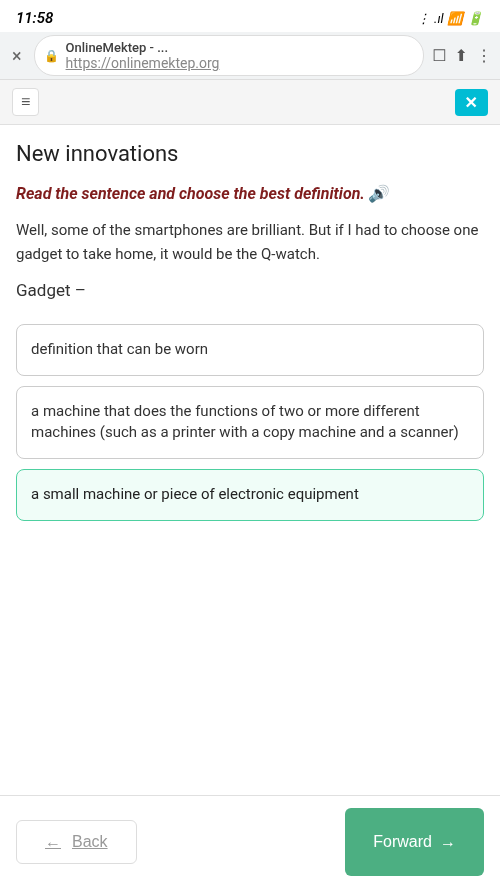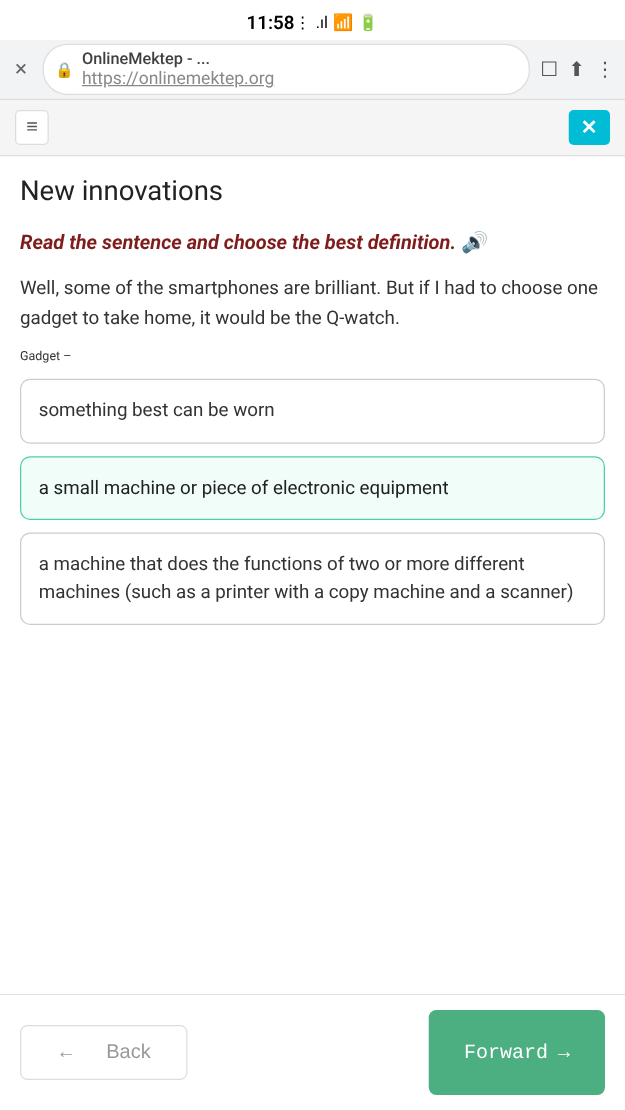--- a/index.html
+++ b/index.html
@@ -8,25 +8,26 @@
       font-family: -apple-system, BlinkMacSystemFont, 'Segoe UI', Roboto, sans-serif;
       background: #fff;
       width: 500px;
       min-height: 888px;
       overflow-x: hidden;
     }
 
     
     .status-bar {
       display: flex;
-      justify-content: center;
+      justify-content: space-between;
       align-items: center;
       padding: 8px 16px 4px 16px;
       background: #fff;
       height: 32px;
+      font-style: italic;
     }
     .status-time {
       font-size: 15px;
       font-weight: 600;
       color: #000;
     }
     .status-icons {
       display: flex;
       align-items: center;
       gap: 4px;
@@ -141,23 +142,23 @@
     }
 
     .passage-text {
       font-size: 15px;
       color: #333;
       line-height: 1.55;
       margin-bottom: 14px;
     }
 
     .definition-label {
-      font-size: 10px;
+      font-size: 17px;
       color: #333;
-      margin-bottom: 12px;
+      margin-bottom: 24px;
     }
 
     
     .options-list {
       display: flex;
       flex-direction: column;
       gap: 10px;
       margin-bottom: 24px;
     }
 
@@ -185,42 +186,42 @@
       display: flex;
       justify-content: space-between;
       align-items: center;
       padding: 12px 16px;
       background: #fff;
       border-top: 1px solid #e0e0e0;
     }
     .back-btn {
       display: flex;
       align-items: center;
-      gap: 24px;
+      gap: 11px;
       border: 1.5px solid #ddd;
       border-radius: 6px;
       padding: 12px 28px;
       font-size: 16px;
       color: #999;
       background: #fff;
       cursor: pointer;
+      text-decoration: underline;
     }
     .forward-btn {
       display: flex;
       align-items: flex-start;
       gap: 8px;
       border: none;
       border-radius: 6px;
       padding: 25px 28px;
       font-size: 16px;
       color: #fff;
       background: #4caf82;
       cursor: pointer;
       font-weight: 500;
-      font-family: Liberation Mono, monospace;
     }
     .arrow-left::before { content: '←'; }
     .arrow-right::after { content: '→'; }
   </style>
 </head>
 <body>
 
 <div class="status-bar">
   <span class="status-time">11:58</span>
   <div class="status-icons">
@@ -259,27 +260,27 @@
     <span>Read the sentence and choose the best definition.</span>
     <span class="sound-icon">🔊</span>
   </p>
 
   <p class="passage-text">Well, some of the smartphones are brilliant. But if I had to choose one gadget to take home, it would be the Q-watch.</p>
 
   <p class="definition-label">Gadget –</p>
 
   <div class="options-list">
     <div class="option-item">
-      <span>something best can be worn</span>
+      <span>definition that can be worn</span>
+    </div>
+    <div class="option-item">
+      <span>a machine that does the functions of two or more different machines (such as a printer with a copy machine and a scanner)</span>
     </div>
     <div class="option-item selected">
       <span>a small machine or piece of electronic equipment</span>
-    </div>
-    <div class="option-item">
-      <span>a machine that does the functions of two or more different machines (such as a printer with a copy machine and a scanner)</span>
     </div>
   </div>
 </div>
 
 <div class="bottom-nav">
   <button class="back-btn">
     <span class="arrow-left"></span>
     <span>Back</span>
   </button>
   <button class="forward-btn">

